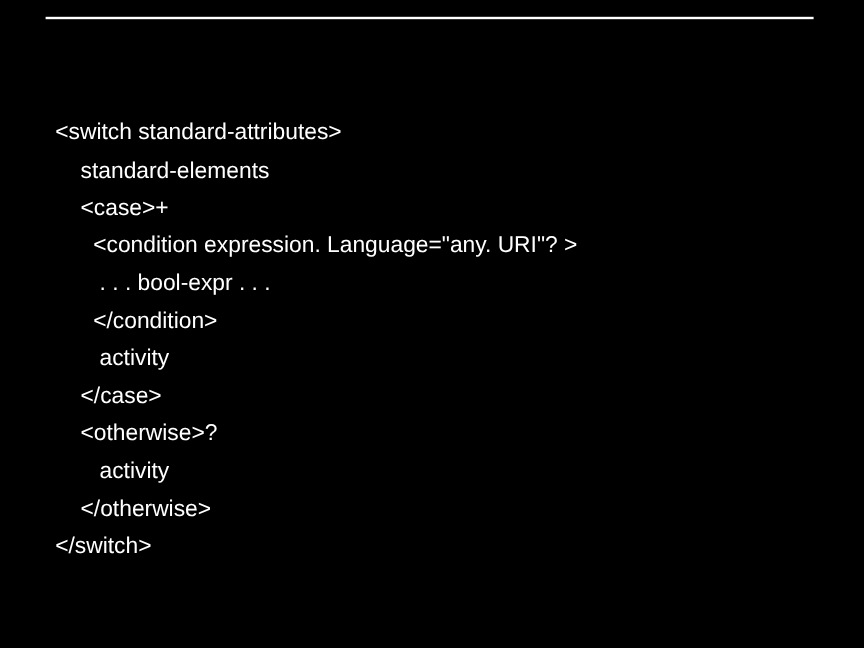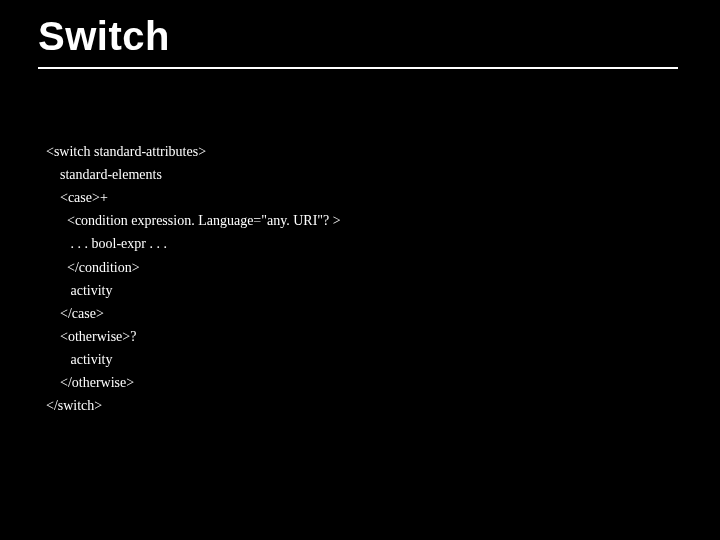--- a/index.html
+++ b/index.html
@@ -25,32 +25,31 @@
     padding-bottom: 2px;
     letter-spacing: 0.5px;
   }
   .rule {
     height: 2px;
     background: #ffffff;
     margin: 0 0 48px 0;
     width: 640px;
   }
   .code {
-    font-size: 14px;
+    font-size: 19px;
     line-height: 1.65;
     white-space: pre;
-    font-family: Liberation Serif, serif;
+    font-family: Liberation Sans, sans-serif;
     padding-left: 8px;
   }
 </style>
 </head>
 <body>
 
 <div class="slide">
-  <h1 class="title">Switch</h1>
   <div class="rule"></div>
   <div class="code">
 <span>&lt;switch standard-attributes&gt;</span>
 <span>    standard-elements</span>
 <span>    &lt;case&gt;+</span>
 <span>      &lt;condition expression. Language="any. URI"? &gt;</span>
 <span>       . . . bool-expr . . .</span>
 <span>      &lt;/condition&gt;</span>
 <span>       activity</span>
 <span>    &lt;/case&gt;</span>

